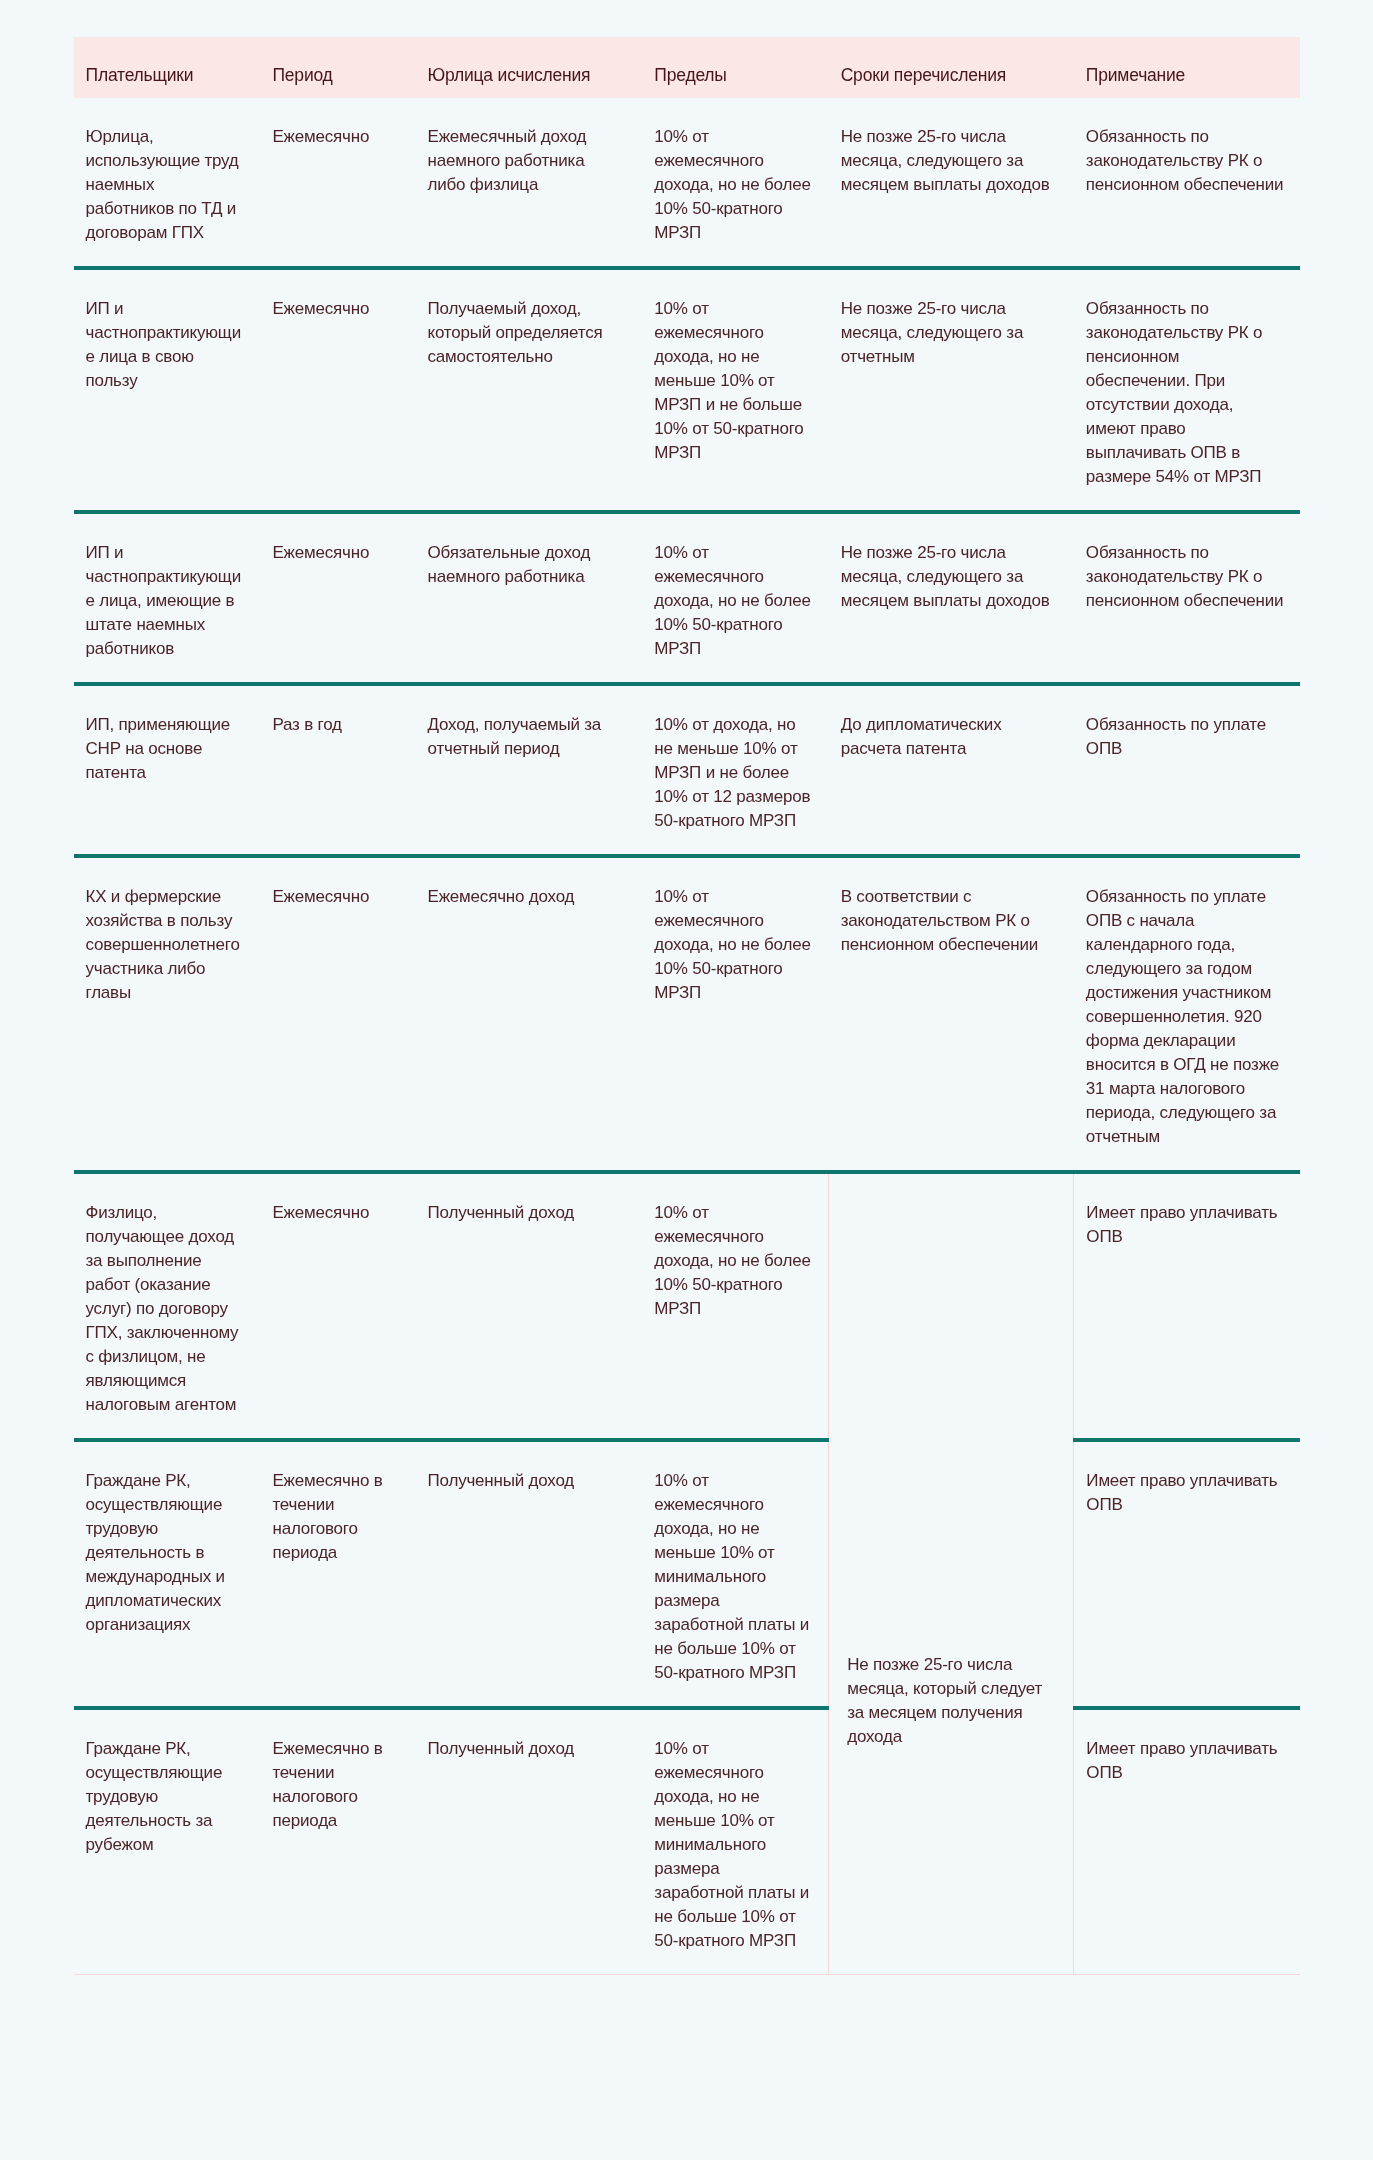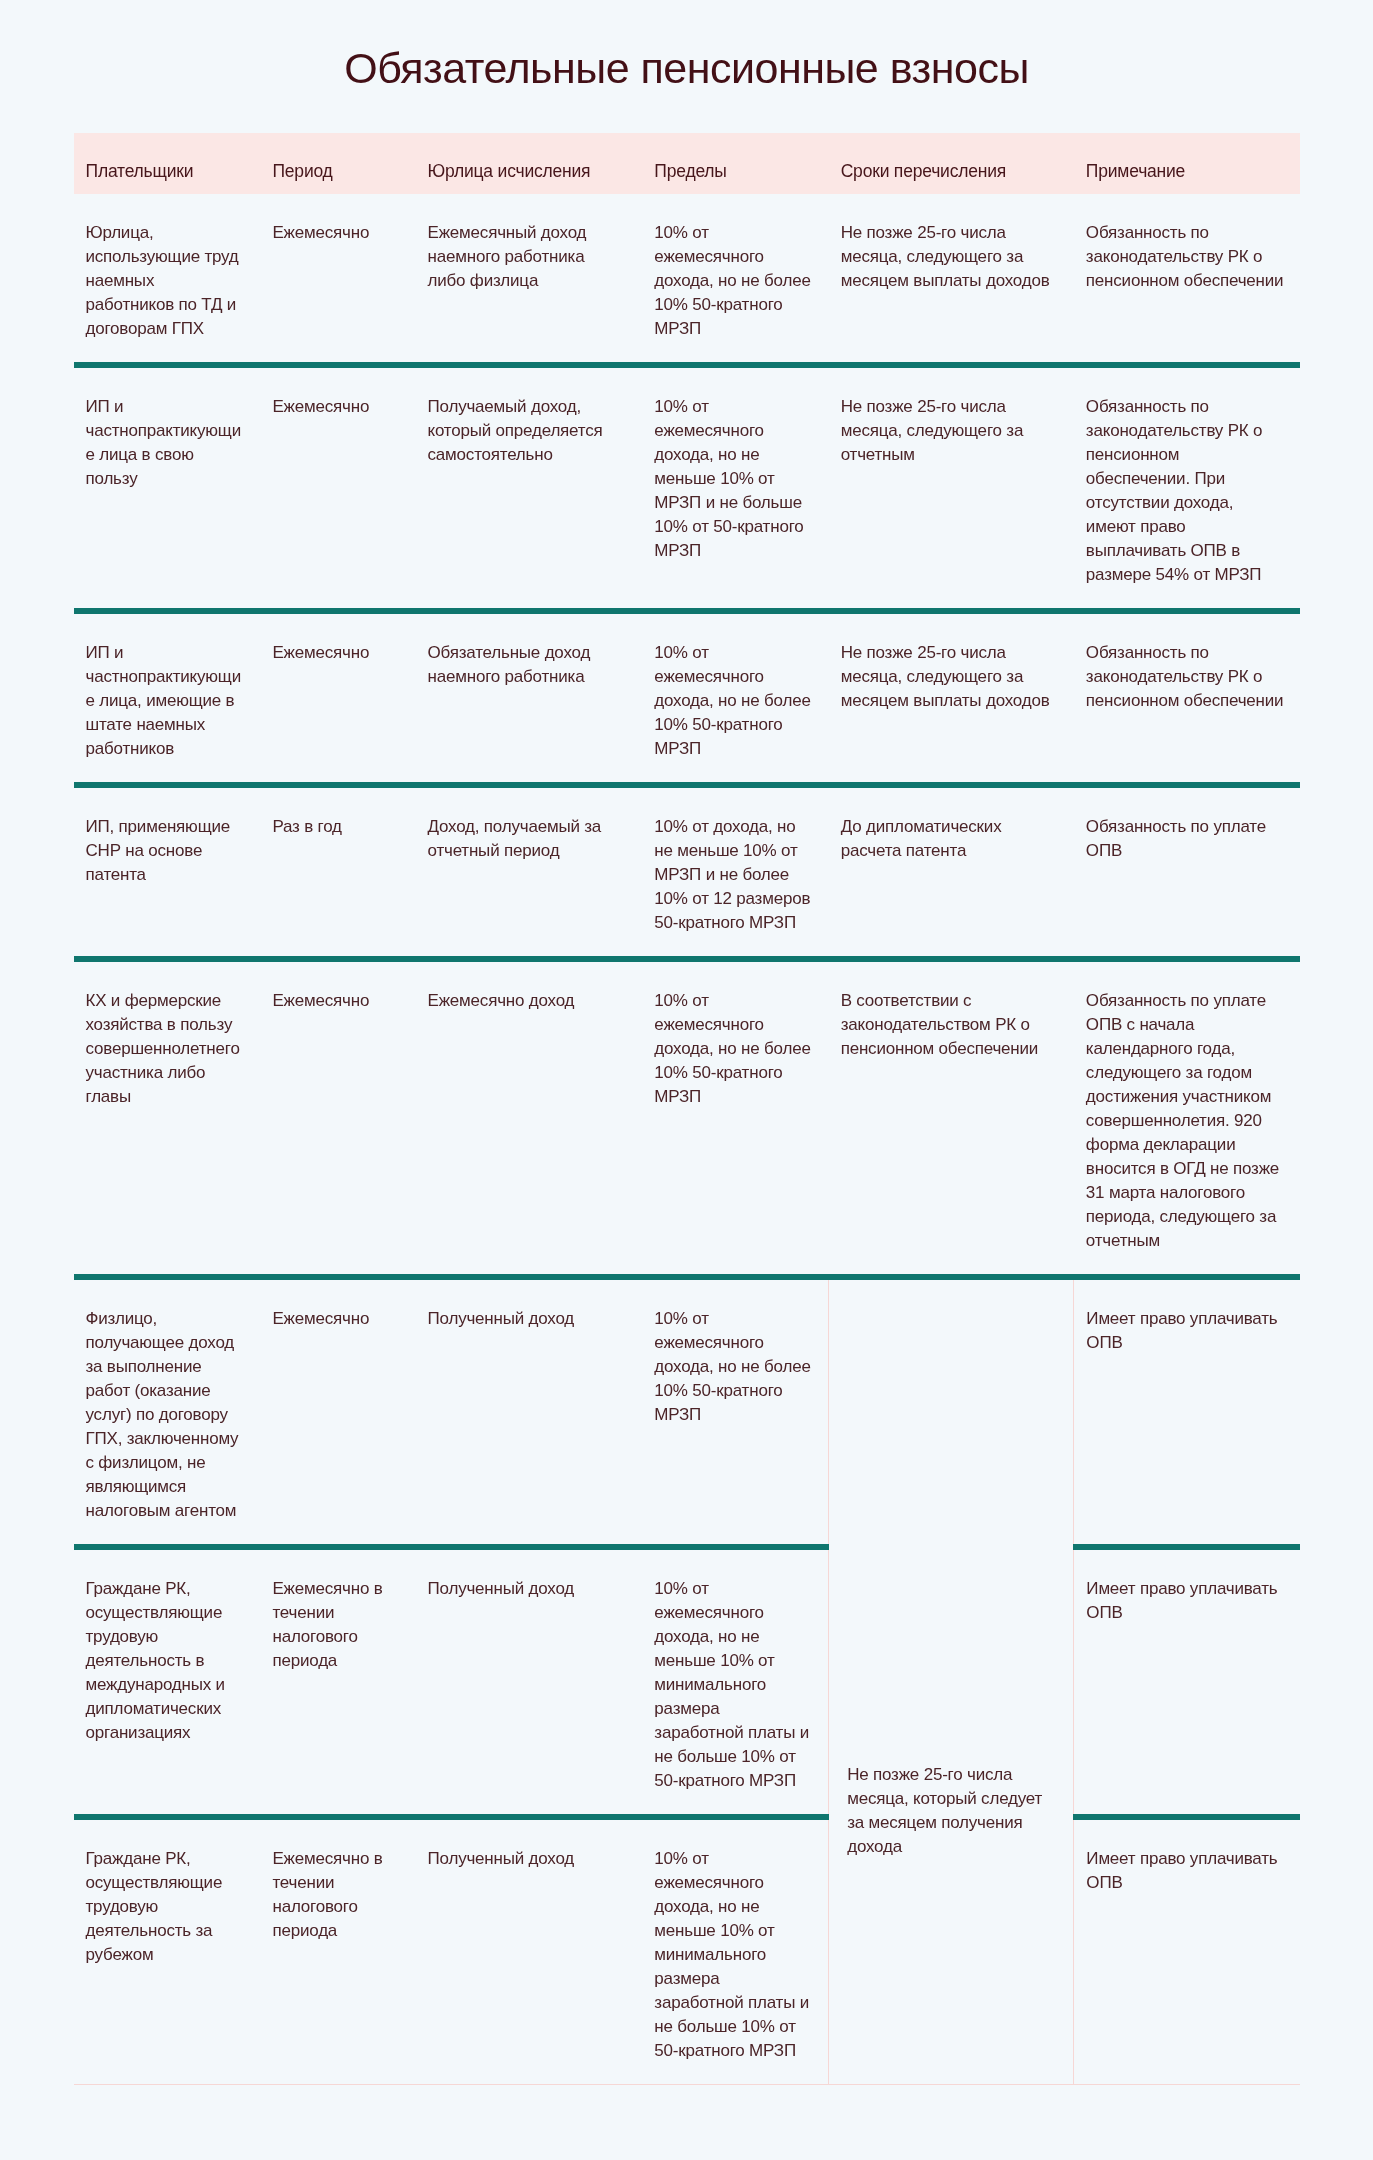--- a/index.html
+++ b/index.html
@@ -50,39 +50,38 @@
     padding: 28px 12px 12px 12px;
   }
   tbody td {
     vertical-align: top;
     color: #4b2428;
     font-size: 17px;
     line-height: 24px;
     letter-spacing: -0.2px;
     padding: 27px 16px 21px 12px;
     overflow-wrap: break-word;
-    border-top: 6px solid #0f766e;
+    border-top: 4px solid #0f766e;
   }
   tbody tr.first td {
     border-top: none;
   }
   tbody td.merged {
     border-left: 1px solid #f6d7d5;
     border-right: 1px solid #f6d7d5;
     vertical-align: bottom;
     padding-bottom: 225px;
     padding-left: 18px;
   }
 </style>
 </head>
 <body>
 
 <div class="page">
 
-  <h1 class="title">Обязательные пенсионные взносы</h1>
 
   <table class="pension">
     <colgroup>
       <col class="c1">
         <col class="c2">
         <col class="c3">
         <col class="c4">
         <col class="c5">
         <col class="c6">
     </colgroup>

